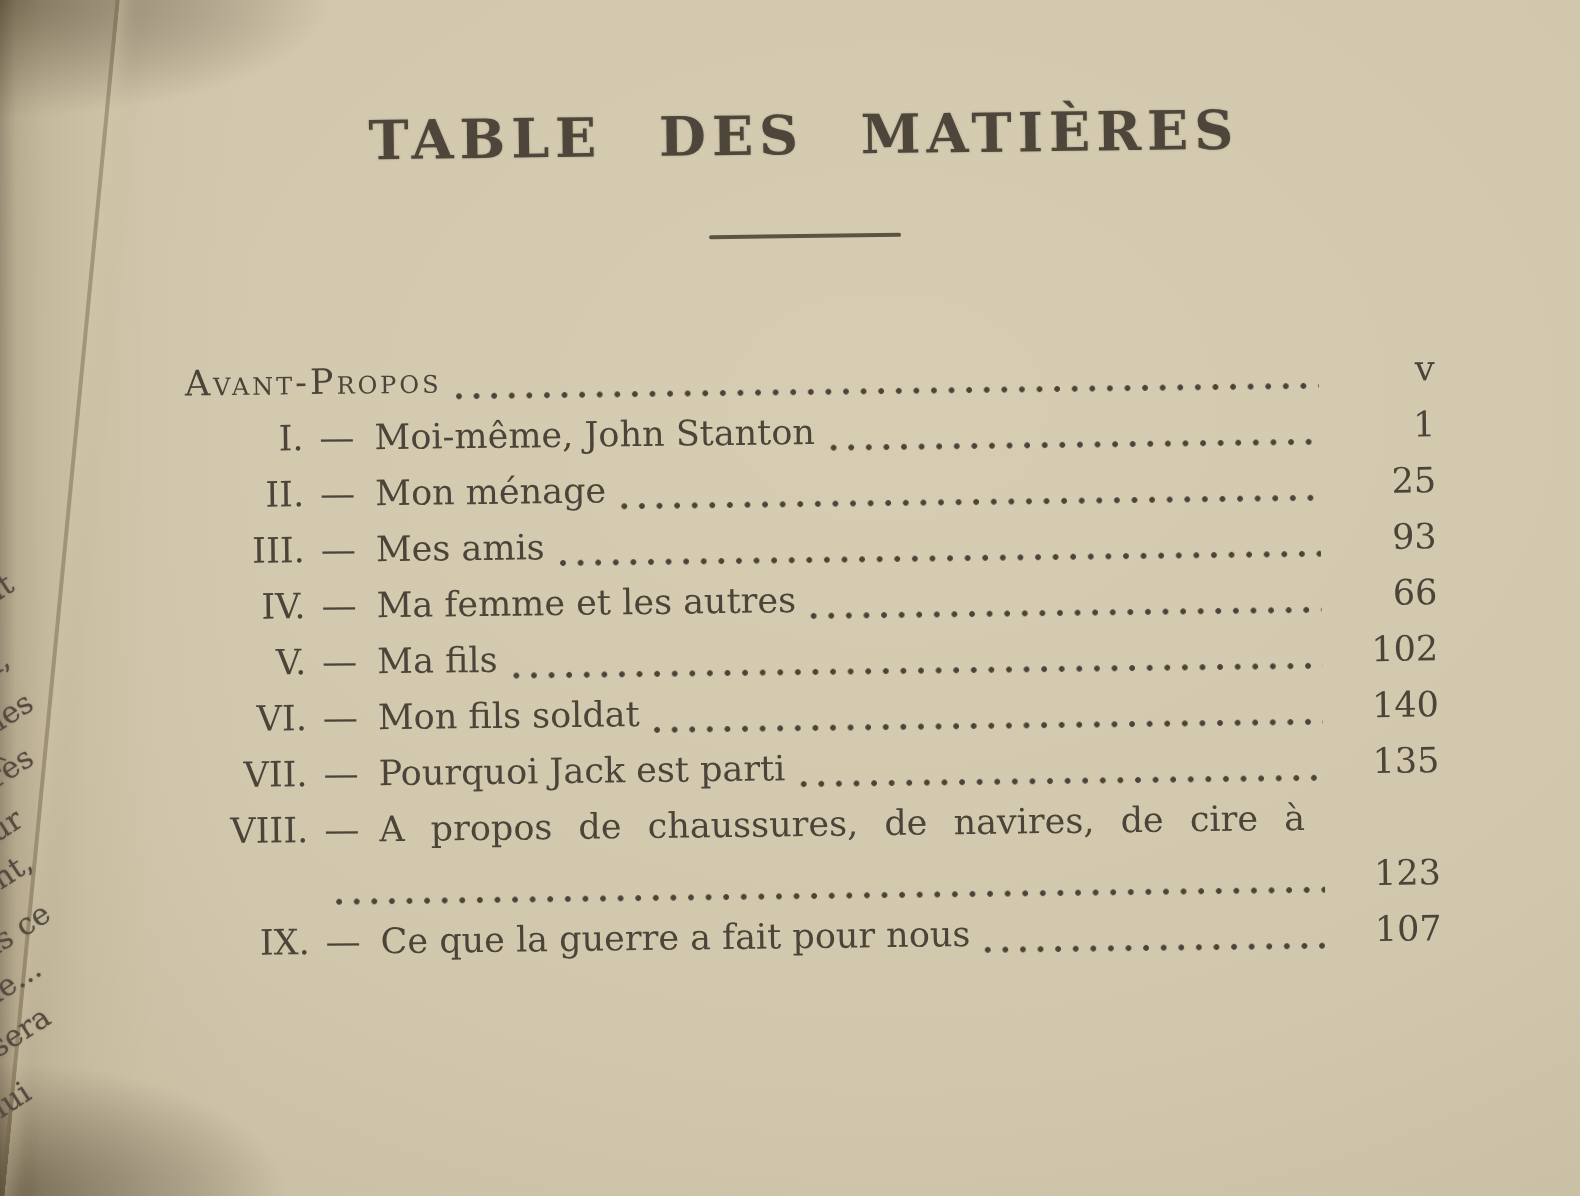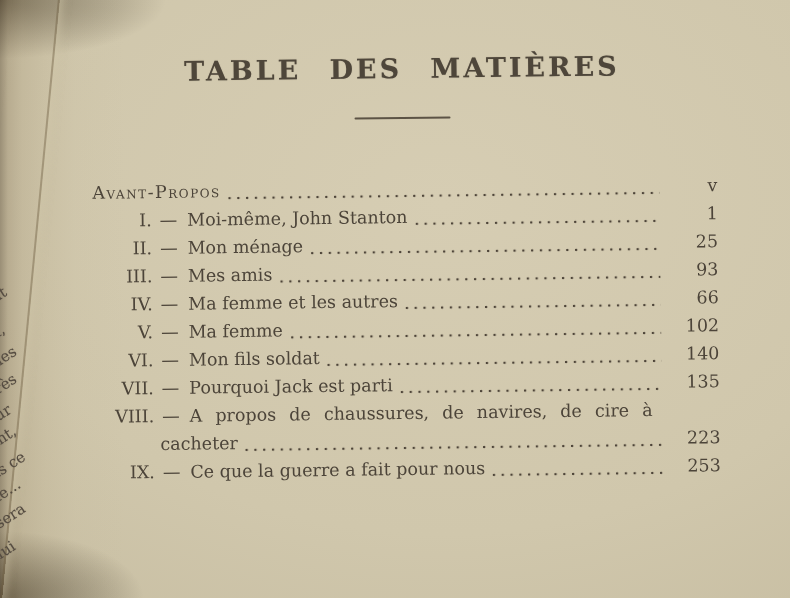--- a/index.html
+++ b/index.html
@@ -178,21 +178,21 @@
         <span class="num">IV.</span>
         <span class="dash">—</span>
         <span class="text">Ma femme et les autres</span>
         <span class="leader"></span>
         <span class="pagenum">66</span>
       </div>
 
       <div class="row">
         <span class="num">V.</span>
         <span class="dash">—</span>
-        <span class="text">Ma femme</span>
+        <span class="text">Ma fils</span>
         <span class="leader"></span>
         <span class="pagenum">102</span>
       </div>
 
       <div class="row">
         <span class="num">VI.</span>
         <span class="dash">—</span>
         <span class="text">Mon fils soldat</span>
         <span class="leader"></span>
         <span class="pagenum">140</span>
@@ -206,28 +206,27 @@
         <span class="pagenum">135</span>
       </div>
 
       <div class="row wide">
         <span class="num">VIII.</span>
         <span class="dash">—</span>
         <span class="text">A propos de chaussures, de navires, de cire à</span>
       </div>
 
       <div class="row cont">
-        <span class="text">cacheter</span>
-        <span class="leader"></span>
-        <span class="pagenum">223</span>
+        <span class="leader"></span>
+        <span class="pagenum">123</span>
       </div>
 
       <div class="row">
         <span class="num">IX.</span>
         <span class="dash">—</span>
         <span class="text">Ce que la guerre a fait pour nous</span>
         <span class="leader"></span>
-        <span class="pagenum">253</span>
+        <span class="pagenum">107</span>
       </div>
 
     </div>
   </div>
 </div>
 
 </body></html>

